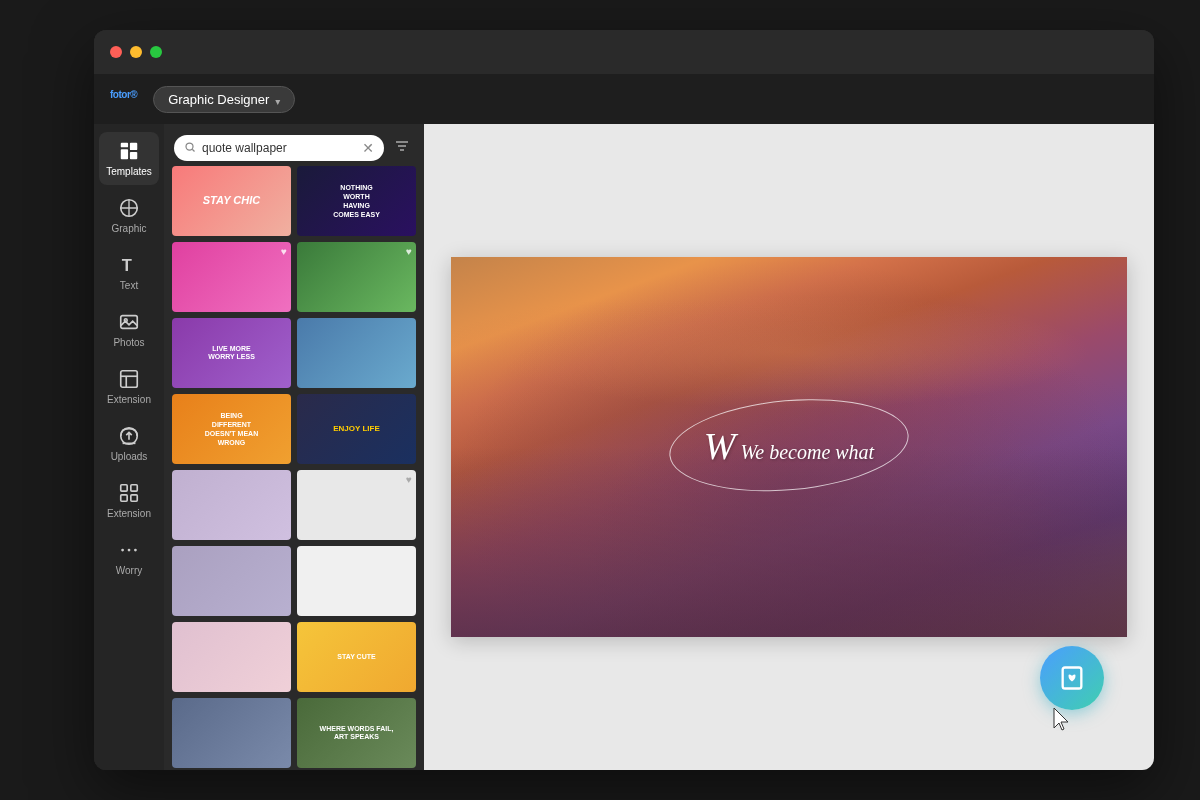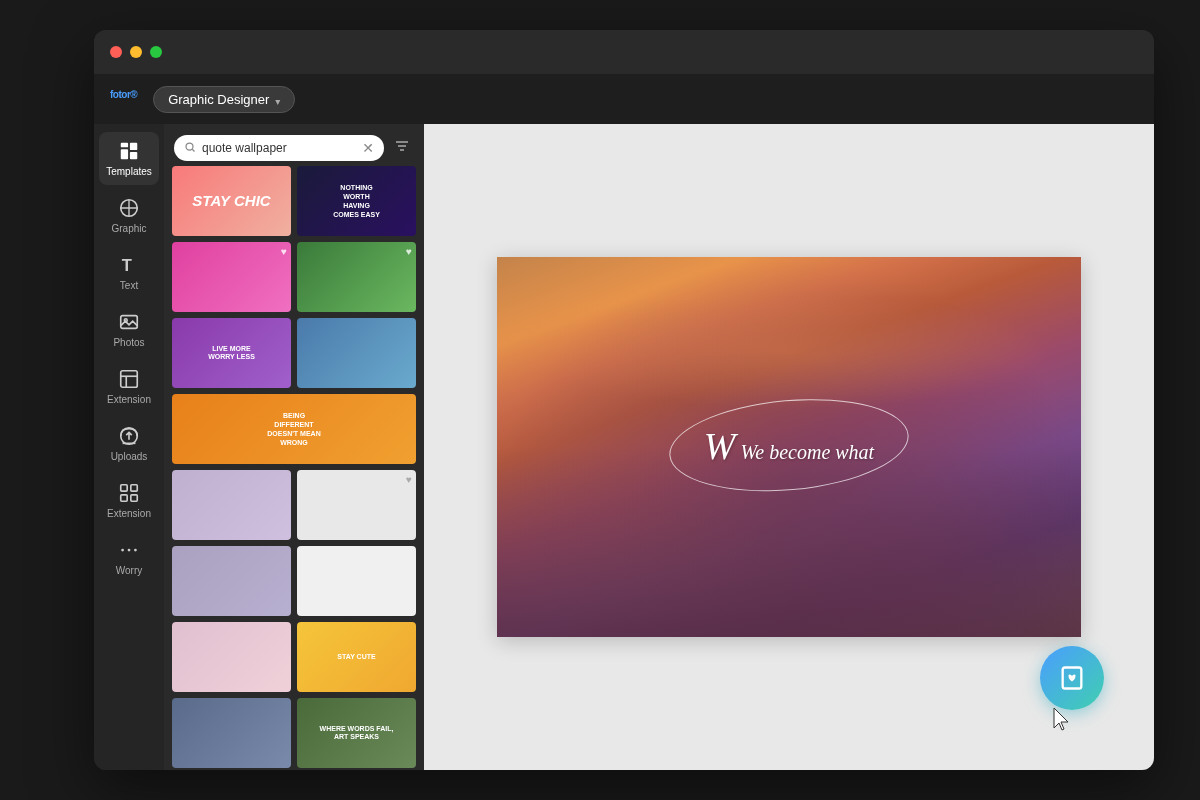--- a/index.html
+++ b/index.html
@@ -226,21 +226,21 @@
       overflow: hidden;
     }
 
     .canvas-wrapper {
       background: #fff;
       box-shadow: 0 4px 20px rgba(0,0,0,0.2);
       position: relative;
     }
 
     .canvas-image {
-      width: 584px;
+      width: 676px;
       height: 380px;
       display: block;
       position: relative;
       overflow: hidden;
     }
 
     
     .sky-bg {
       width: 100%;
       height: 100%;
@@ -463,21 +463,21 @@
               <path d="M3 6 L21 6 M6 12 L18 12 M9 18 L15 18"></path>
             </svg>
           </div>
         </div>
 
         <div class="templates-grid">
 
           <div class="templates-row">
             <div class="template-card" style="height:70px;background:linear-gradient(135deg,#f87a7a,#f0b0a0);">
               <div class="template-text-overlay">
-                <span style="color:#fff;font-size:15px;font-weight:700;font-style:italic;">Stay Chic</span>
+                <span style="color:#fff;font-size:11px;font-weight:700;font-style:italic;">Stay Chic</span>
               </div>
             </div>
             <div class="template-card" style="height:70px;background:linear-gradient(135deg,#1a1a3a,#2a1060);">
               <div class="template-text-overlay">
                 <span style="color:#fff;font-size:7px;font-weight:700;text-align:center;line-height:1.3;">NOTHING<br>WORTH<br>HAVING<br>COMES EASY</span>
               </div>
             </div>
           </div>
 
           <div class="templates-row">
@@ -496,20 +496,25 @@
               </div>
             </div>
             <div class="template-card" style="height:70px;background:linear-gradient(135deg,#4a7aaa,#6aaace);">
             </div>
           </div>
 
           <div class="templates-row">
             <div class="template-card" style="height:70px;background:linear-gradient(135deg,#e8801a,#f0a030);">
               <div class="template-text-overlay">
                 <span style="color:#fff;font-size:7px;font-weight:700;text-align:center;line-height:1.3;">BEING<br>DIFFERENT<br>DOESN'T MEAN<br>WRONG</span>
+              </div>
+            </div>
+            <div class="template-card" style="height:70px;background:linear-gradient(135deg,#2a2a4a,#1a3060);">
+              <div class="template-text-overlay">
+                <span style="color:#ffcc00;font-size:8px;font-weight:700;">ENJOY LIFE</span>
               </div>
             </div>
           </div>
 
           <div class="templates-row">
             <div class="template-card" style="height:70px;background:linear-gradient(135deg,#c0b0d0,#d0c0e0);">
             </div>
             <div class="template-card" style="height:70px;background:#e8e8e8;">
               <div class="heart-badge" style="color:#aaa;">♥</div>
             </div>

